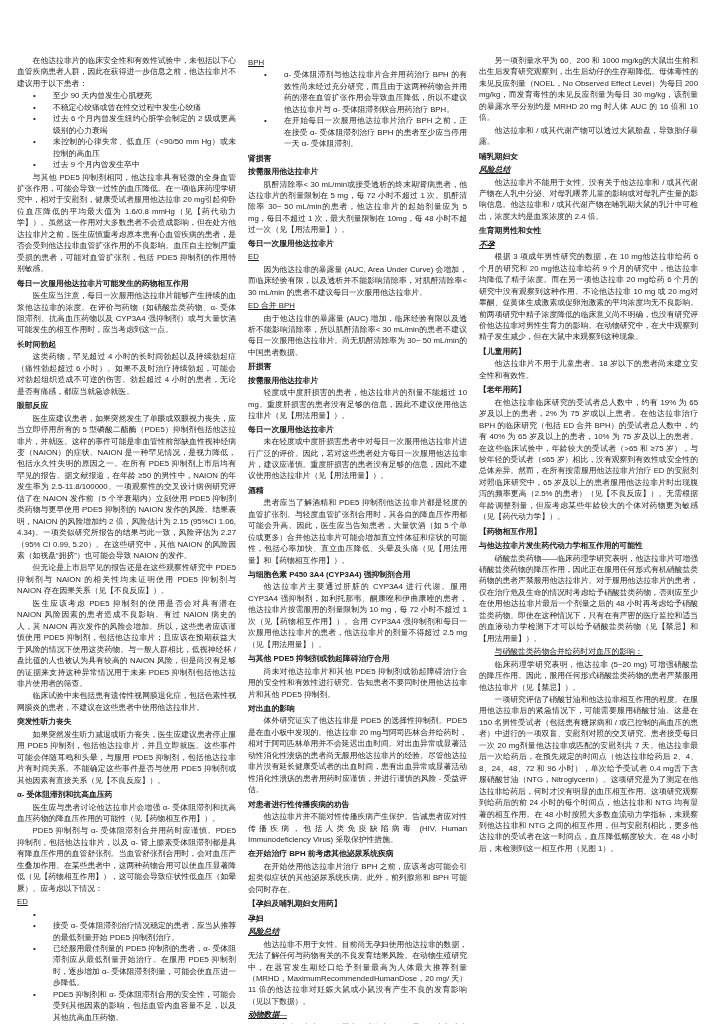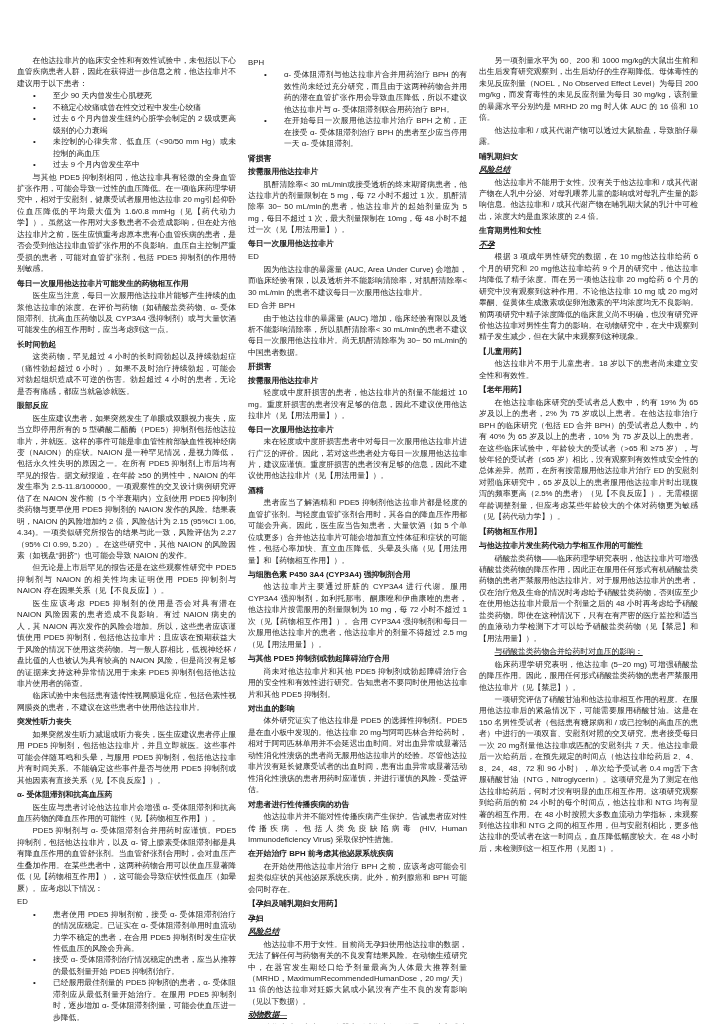--- a/index.html
+++ b/index.html
@@ -19,21 +19,21 @@
     font-size:7.8px;line-height:11.45px;
     text-align:justify;
     letter-spacing:0;
   }
   .col > div{margin:0 0 1px 0;}
   .p{text-indent:2em;}
   .h{font-weight:bold;margin-top:3px !important;}
   .hi{font-weight:bold;margin-top:2px !important;}
   .hu{font-weight:bold;font-style:italic;text-decoration:underline;margin-top:2px !important;}
   .hu2{text-decoration:underline;text-indent:2em;margin-top:2px !important;}
-  .sub{margin-top:2px !important;}
+  .sub{text-decoration:underline;margin-top:2px !important;}
   .bullets{margin:0;}
   .bullet{display:flex;}
   .bullet .marker{flex:none;width:20px;padding-left:16px;box-sizing:content-box;font-size:8px;}
   .bullet .btext{flex:1;text-align:justify;}
 </style>
 </head>
 <body>
 
 <div class="page">
   <div class="col">
@@ -72,21 +72,20 @@
       <div class="p">临床试验中未包括患有遗传性视网膜退化症，包括色素性视网膜炎的患者，不建议在这些患者中使用他达拉非片。</div>
       <div class="h">突发性听力丧失</div>
       <div class="p">如果突然发生听力减退或听力丧失，医生应建议患者停止服用 PDE5 抑制剂，包括他达拉非片，并且立即就医。这些事件可能会伴随耳鸣和头晕，与服用 PDE5 抑制剂，包括他达拉非片有时间关系。不能确定这些事件是否与使用 PDE5 抑制剂或其他因素有直接关系（见【不良反应】）。</div>
       <div class="h">α- 受体阻滞剂和抗高血压药</div>
       <div class="p">医生应与患者讨论他达拉非片会增强 α- 受体阻滞剂和抗高血压药物的降血压作用的可能性（见【药物相互作用】）。</div>
       <div class="p">PDE5 抑制剂与 α- 受体阻滞剂合并用药时应谨慎。PDE5 抑制剂，包括他达拉非片，以及 α- 肾上腺素受体阻滞剂都是具有降血压作用的血管舒张剂。当血管舒张剂合用时，会对血压产生叠加作用。在某些患者中，这两种药物合用可以使血压显著降低（见【药物相互作用】），这可能会导致症状性低血压（如晕厥）。应考虑以下情况：</div>
       <div class="sub">ED</div>
       <div class="bullets">
         <div class="bullet">
           <span class="marker">•</span>
-          <span class="btext">患者使用 PDE5 抑制剂前，接受 α- 受体阻滞剂治疗的情况应稳定。已证实在 α- 受体阻滞剂单用时血流动力学不稳定的患者，在合用 PDE5 抑制剂时发生症状性低血压的风险会升高。</span>
         </div>
         <div class="bullet">
           <span class="marker">•</span>
           <span class="btext">接受 α- 受体阻滞剂治疗情况稳定的患者，应当从推荐的最低剂量开始 PDE5 抑制剂治疗。</span>
         </div>
         <div class="bullet">
           <span class="marker">•</span>
           <span class="btext">已经服用最佳剂量的 PDE5 抑制剂的患者，α- 受体阻滞剂应从最低剂量开始治疗。在服用 PDE5 抑制剂时，逐步增加 α- 受体阻滞剂剂量，可能会使血压进一步降低。</span>
         </div>
         <div class="bullet">

